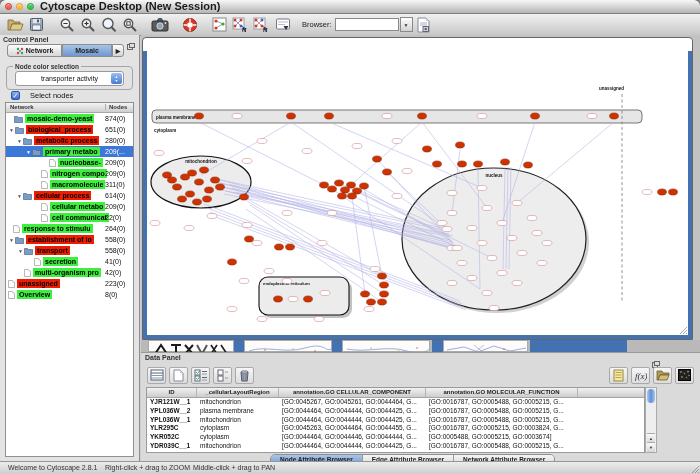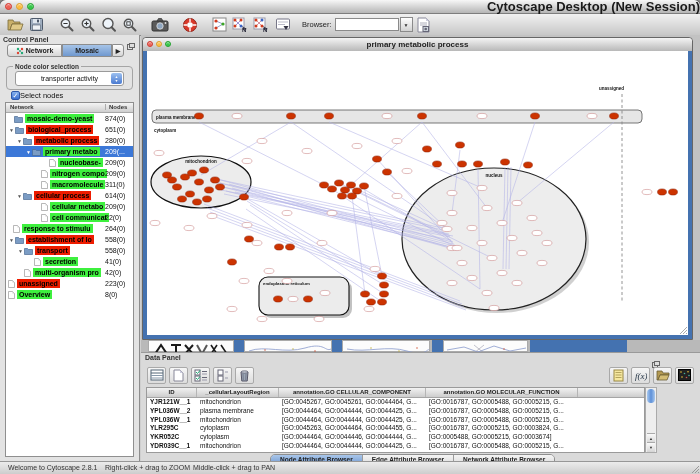--- a/index.html
+++ b/index.html
@@ -7,21 +7,21 @@
        font-family:"Liberation Sans",sans-serif;overflow:hidden;border-radius:6px 6px 0 0;
        box-shadow:0 0 0 1px #6a6a6a;}
   
   .titlebar{position:absolute;left:0;top:0;right:0;height:13px;
     background:linear-gradient(#f7f7f7,#b5b5b5);border-bottom:1px solid #7d7d7d;border-radius:6px 6px 0 0;}
   .traffic{position:absolute;left:5px;top:3px;display:flex;gap:4px;}
   .light{width:7px;height:7px;border-radius:50%;box-shadow:inset 0 1px 1px rgba(255,255,255,.6);}
   .lr{background:#ee6156;border:1px solid #ce3e36;box-sizing:border-box}
   .ly{background:#fdbc40;border:1px solid #d9a133;box-sizing:border-box}
   .lg{background:#34c748;border:1px solid #2aa334;box-sizing:border-box}
-  .apptitle{text-align:right;font-size:13px;font-weight:700;color:#1a1a1a;line-height:13px;margin-left:40px;}
+  .apptitle{text-align:left;font-size:11px;font-weight:700;color:#1a1a1a;line-height:13px;margin-left:40px;}
   
   .toolbar{position:absolute;left:0;top:14px;right:0;height:21px;
     background:linear-gradient(#f1f1f1,#c7c7c7);border-bottom:1px solid #8a8a8a;
     display:flex;align-items:center;padding-left:5px;}
   .tbtn{width:21px;height:19px;display:flex;align-items:center;justify-content:center;flex:none;}
   .tsep{width:9px;flex:none;}
   .searchlbl{font-size:7.5px;color:#222;margin:0 3px 0 9px;}
   .searchbox{width:58px;height:11px;background:#fff;border:1px solid #8a8a8a;font-size:7px;padding:0 2px;outline:none;}
   .searchdrop{width:11px;height:13px;background:linear-gradient(#fefefe,#d2d2d2);border:1px solid #8a8a8a;
     margin-left:1px;font-size:5px;display:flex;align-items:center;justify-content:center;color:#333;}
@@ -36,21 +36,21 @@
   .cptab.first{border-radius:3px 0 0 3px;width:55px;}
   .cptab.sel{background:linear-gradient(#a6c4e8,#6f98cf);width:50px;}
   .cptab.arrow{width:12px;border-radius:0 3px 3px 0;font-size:6px;}
   .groupbox{position:absolute;left:6px;right:6px;top:31px;height:22px;border:1px solid #a5a5a5;border-radius:4px;}
   .gb-legend{position:absolute;left:6px;top:-4px;background:#e3e3e3;padding:0 2px;font-size:6.5px;font-weight:700;color:#333;}
   .combo{position:absolute;left:8px;top:4px;right:8px;height:13px;background:#fff;border:1px solid #9a9a9a;border-radius:3px;
     font-size:7px;color:#111;display:flex;align-items:center;justify-content:center;}
   .combo-step{position:absolute;right:1px;top:1px;bottom:1px;width:11px;border-radius:2px;
     background:linear-gradient(#9cc0f0,#4a7ad0);display:flex;flex-direction:column;align-items:center;justify-content:center;
     color:#fff;font-size:3.5px;line-height:4px;}
-  .checkrow{position:absolute;left:11px;top:56px;display:flex;align-items:center;gap:0;}
+  .checkrow{position:absolute;left:11px;top:56px;display:flex;align-items:center;gap:10px;}
   .checkbox{width:9px;height:9px;border-radius:2px;background:linear-gradient(#86b1ee,#3a6fd0);
     border:1px solid #2c56a8;box-sizing:border-box;color:#fff;font-size:7px;line-height:7px;text-align:center;}
   .checklbl{font-size:7.5px;color:#111;}
   .treepanel{position:absolute;left:5px;right:5px;top:67px;bottom:5px;background:#fff;border:1px solid #8f8f8f;overflow:hidden;}
   .treehdr{height:9px;background:linear-gradient(#f4f4f4,#cfcfcf);border-bottom:1px solid #a8a8a8;position:relative;
     font-size:6px;font-weight:700;color:#333;}
   .treehdr .h1{position:absolute;left:4px;top:1px;}
   .treehdr .h2{position:absolute;left:99px;top:1px;border-left:1px solid #aaa;padding-left:3px;}
   .trow{position:relative;height:11px;display:flex;align-items:center;font-size:7px;color:#000;white-space:nowrap;}
   .trow.sel{background:#3c78d8;}
@@ -459,28 +459,20 @@
             <span class="tlabel bg-green">Overview</span>
             <span class="tnodes">8(0)</span>
           </div>
         </div>
     </div>
   </div>
 
   <div class="main">
 
     <div class="netwin">
-      <div class="nw-title">
-        <div class="traffic">
-          <span class="light lr"></span>
-          <span class="light ly"></span>
-          <span class="light lg"></span>
-        </div>
-        <div class="nw-titletext">primary metabolic process</div>
-      </div>
       <div class="nw-frame">
         <div class="nw-canvas">
           <svg id="netsvg" width="541" height="285" viewBox="0 0 541 285">
               <rect x="5" y="59" width="490" height="13" rx="4" fill="#e6e6e6" stroke="#555" stroke-width="0.8"></rect>
               <text x="9" y="67.5" font-size="4.5" font-weight="bold" fill="#111">plasma membrane</text>
               <text x="7" y="81" font-size="4.5" font-weight="bold" fill="#111">cytoplasm</text>
               <ellipse cx="54" cy="131" rx="50" ry="26" fill="#ececec" stroke="#111" stroke-width="1.2"></ellipse>
               <text x="54" y="112" font-size="4.5" font-weight="bold" fill="#111" text-anchor="middle">mitochondrion</text>
               <ellipse cx="350" cy="191" rx="92" ry="71" fill="#aaa" opacity="0.55"></ellipse>
               <ellipse cx="347" cy="188" rx="92" ry="71" fill="#ededed" stroke="#222" stroke-width="1.2"></ellipse>

